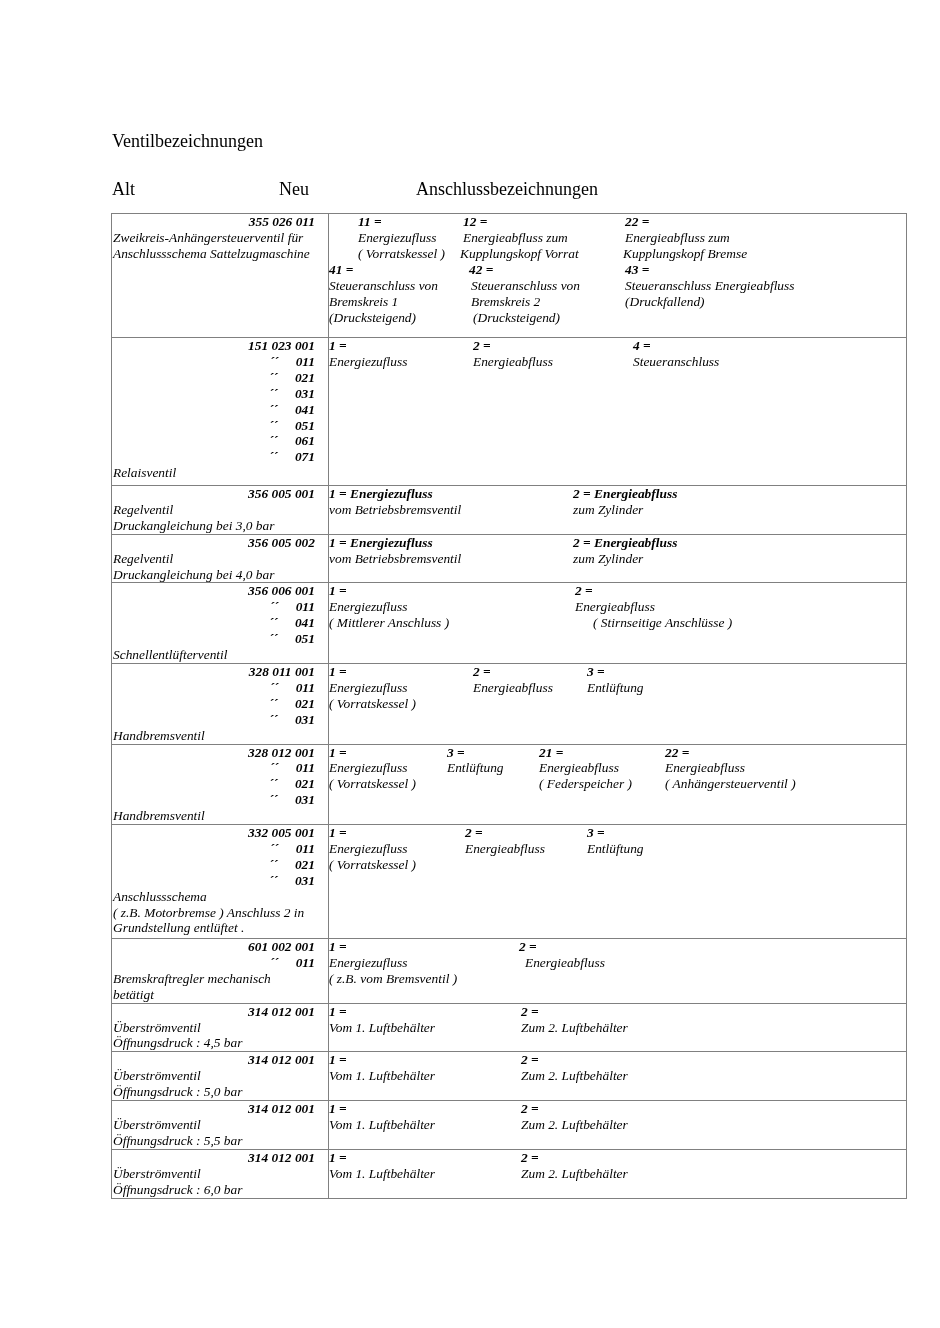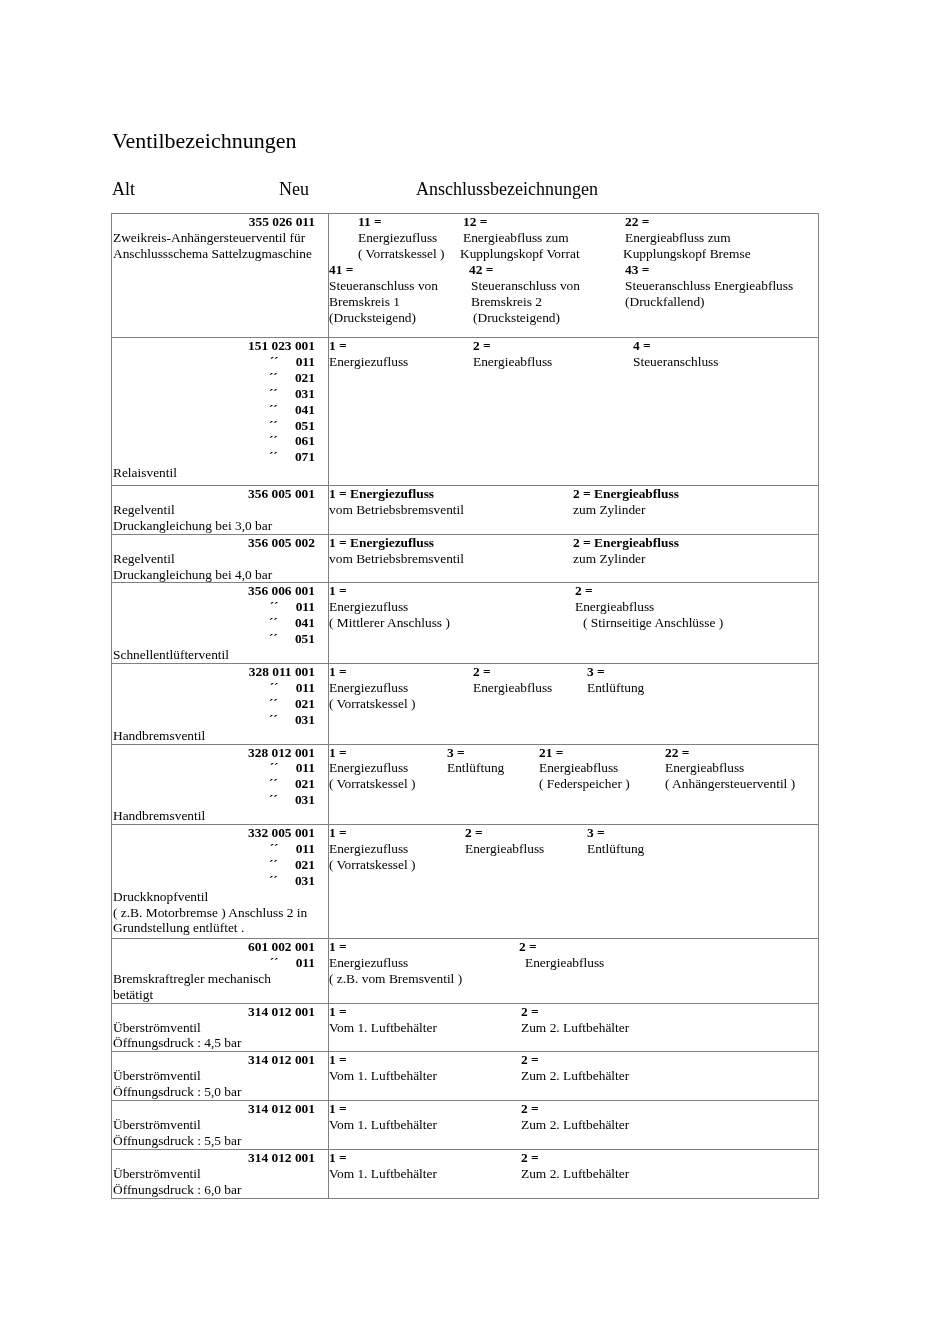--- a/index.html
+++ b/index.html
@@ -1,20 +1,20 @@
 <!DOCTYPE html>
 <html><head>
 <meta charset="utf-8">
 <style>
   html, body { margin:0; padding:0; background:#ffffff; }
   body { width:940px; height:1328px; position:relative; font-family:"Liberation Serif", "DejaVu Serif", serif; color:#000; font-size:13.4px; line-height:15.9px; }
-  .title { position:absolute; left:112px; top:130px; font-size:22px; line-height:22px; }
+  .title { position:absolute; left:112px; top:130px; font-size:18px; line-height:22px; }
   .hdr { position:absolute; top:178px; font-size:18px; line-height:22px; }
   .hdr.b { font-weight:normal; }
-  table.main { position:absolute; left:111px; top:213px; width:708px; border-collapse:collapse; table-layout:fixed; }
+  table.main { position:absolute; left:111px; top:213px; width:796px; border-collapse:collapse; table-layout:fixed;font-style:italic; }
   table.main td { border:1px solid #808080; vertical-align:top; padding:0; }
   td.left { width:214px; padding:0 1px 0 1px !important; }
   td.right { position:relative; }
   .num { text-align:right; font-weight:bold; padding-right:12px; }
   .num .q { font-weight:bold; display:inline-block; width:26px; text-align:left; }
   .ent { position:absolute; top:0; white-space:nowrap; }
   .ent b { font-weight:bold; }
   .line { display:block; }
 </style>
 </head>
@@ -149,21 +149,21 @@
         </td>
         <td class="right">
           <div class="ent" style="left: 0px; top: 0px;">
             <b class="line">1 =</b>
             <span class="line">Energiezufluss</span>
             <span class="line">( Mittlerer Anschluss )</span>
           </div>
           <div class="ent" style="left: 246px; top: 0px;">
             <b class="line">2 =</b>
             <span class="line">Energieabfluss</span>
-            <span class="line" style="margin-left: 8px;">( Stirnseitige Anschlüsse )</span>
+            <span class="line" style="margin-left: 18px;">( Stirnseitige Anschlüsse )</span>
           </div>
         </td>
       </tr>
       <tr style="height: 79px;">
         <td class="left">
           <div class="num">328 011 001</div>
           <div class="num"><span class="q">´´</span><span>011</span></div>
           <div class="num"><span class="q">´´</span><span>021</span></div>
           <div class="num"><span class="q">´´</span><span>031</span></div>
           <div style="margin-top: 0px;">
@@ -218,21 +218,21 @@
           </div>
         </td>
       </tr>
       <tr style="height: 114px;">
         <td class="left">
           <div class="num">332 005 001</div>
           <div class="num"><span class="q">´´</span><span>011</span></div>
           <div class="num"><span class="q">´´</span><span>021</span></div>
           <div class="num"><span class="q">´´</span><span>031</span></div>
           <div style="margin-top: 0px;">
-            <span class="line">Druckknopfventil</span>
+            <span class="line">Anschlussschema</span>
             <span class="line">( z.B. Motorbremse ) Anschluss 2 in</span>
             <span class="line">Grundstellung entlüftet .</span>
           </div>
         </td>
         <td class="right">
           <div class="ent" style="left: 0px; top: 0px;">
             <b class="line">1 =</b>
             <span class="line">Energiezufluss</span>
             <span class="line">( Vorratskessel )</span>
           </div>

